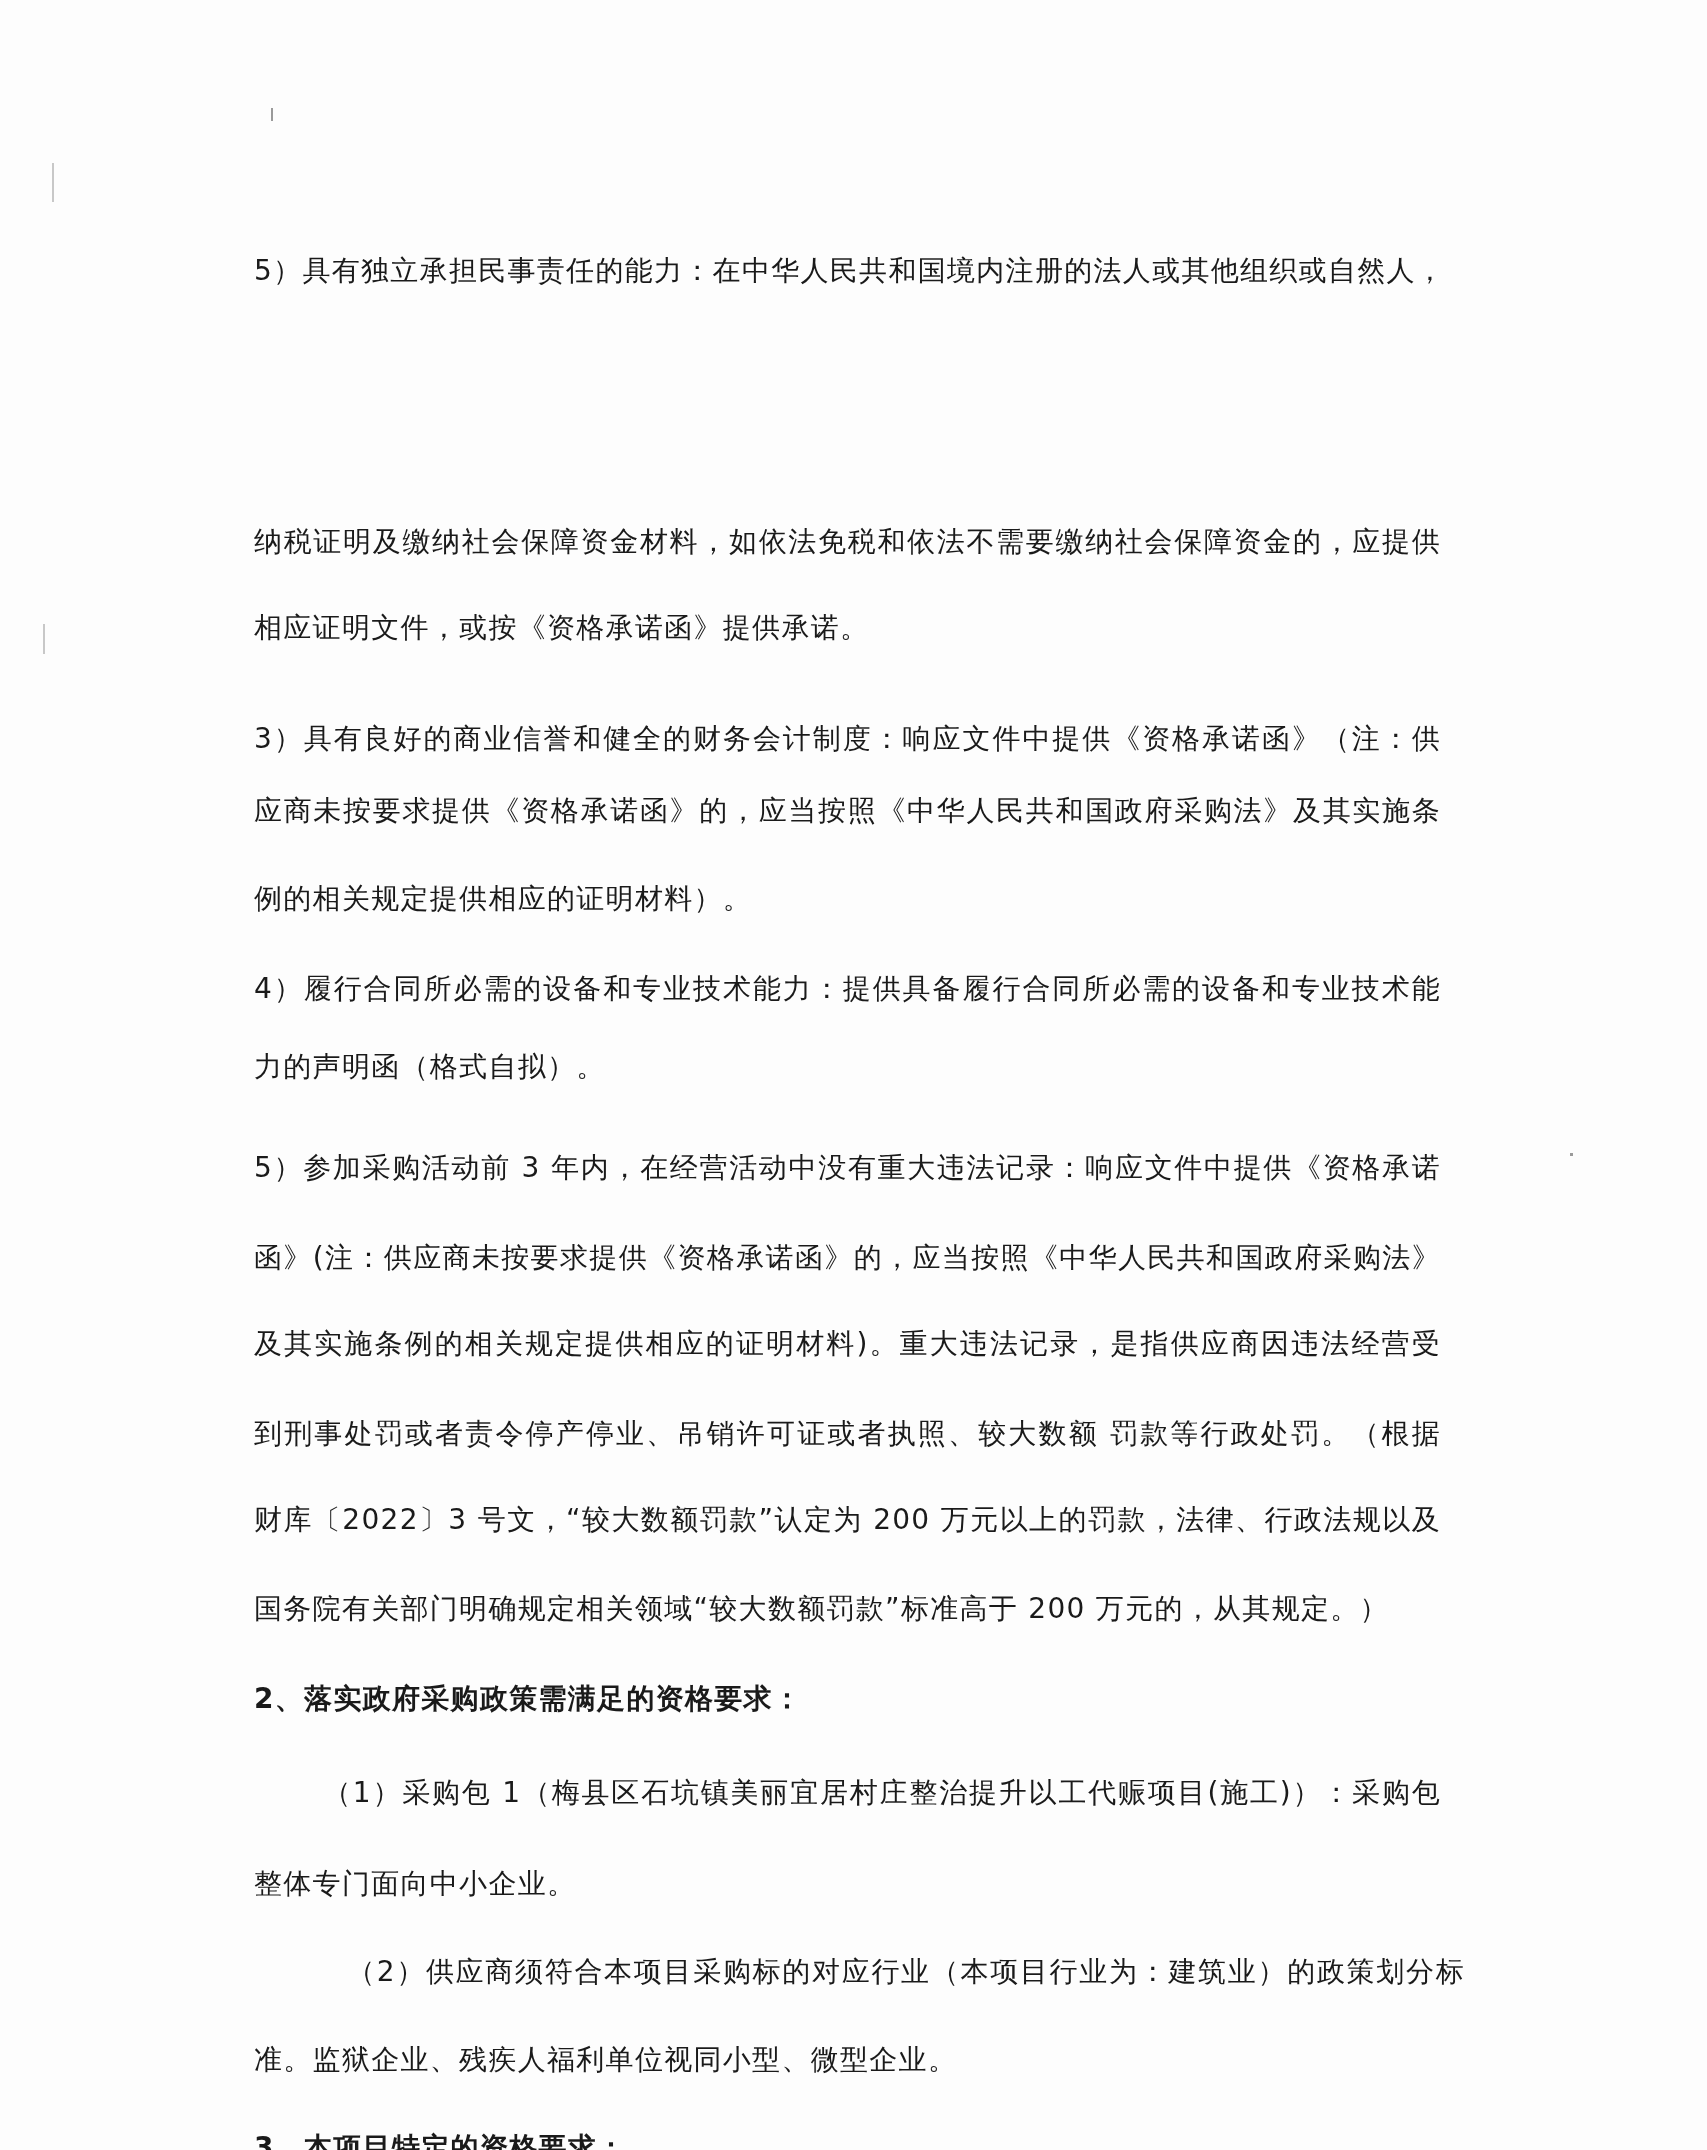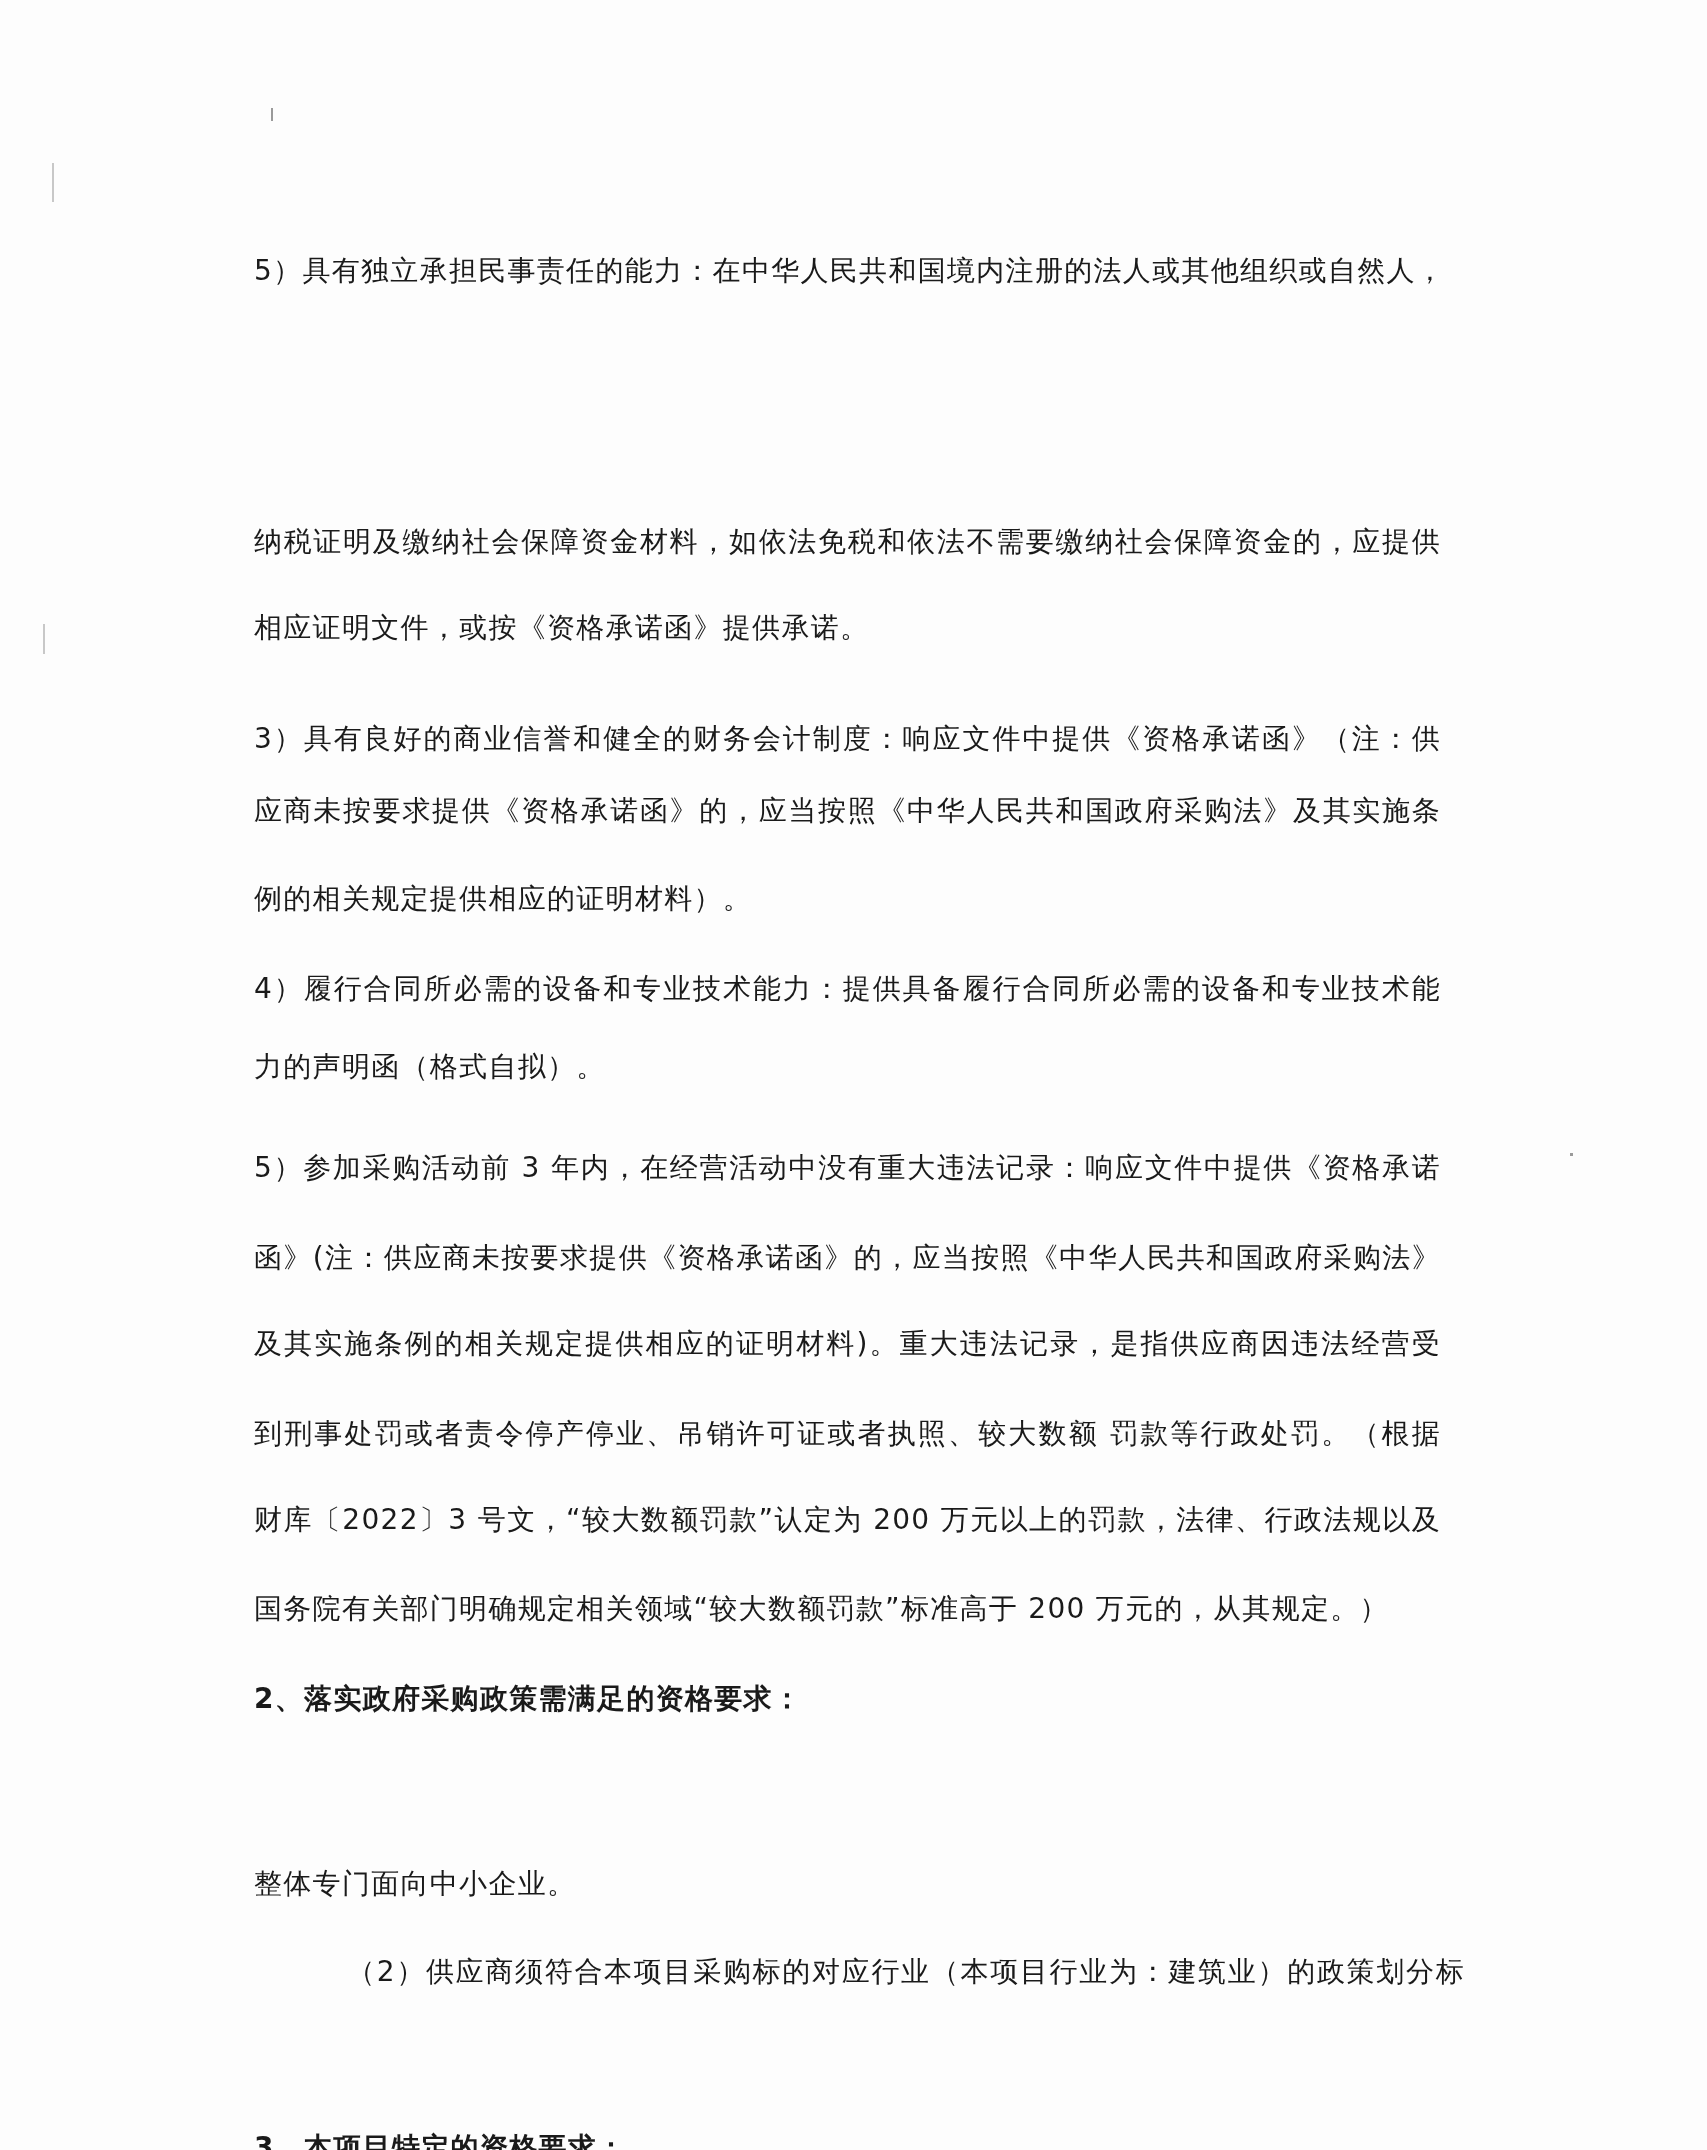--- a/index.html
+++ b/index.html
@@ -39,19 +39,21 @@
 
   <div class="line" style="top:1151px;">5）参加采购活动前 3 年内，在经营活动中没有重大违法记录：响应文件中提供《资格承诺</div>
   <div class="line" style="top:1241px;">函》(注：供应商未按要求提供《资格承诺函》的，应当按照《中华人民共和国政府采购法》</div>
   <div class="line" style="top:1327px;">及其实施条例的相关规定提供相应的证明材料)。重大违法记录，是指供应商因违法经营受</div>
   <div class="line" style="top:1417px;">到刑事处罚或者责令停产停业、吊销许可证或者执照、较大数额 罚款等行政处罚。（根据</div>
   <div class="line" style="top:1503px;">财库〔2022〕3 号文，“较大数额罚款”认定为 200 万元以上的罚款，法律、行政法规以及</div>
   <div class="line last" style="top:1592px;">国务院有关部门明确规定相关领域“较大数额罚款”标准高于 200 万元的，从其规定。）</div>
 
   <div class="line last bold" style="top:1682px;">2、落实政府采购政策需满足的资格要求：</div>
 
+  <div class="line indent" style="top:1776px;">（1）采购包 1（梅县区石坑镇美丽宜居村庄整治提升以工代赈项目(施工)）：采购包</div>
   <div class="line last" style="top:1867px;">整体专门面向中小企业。</div>
 
   <div class="line indent" style="top:1955px;margin-left:24px;">（2）供应商须符合本项目采购标的对应行业（本项目行业为：建筑业）的政策划分标</div>
+  <div class="line last" style="top:2043px;">准。监狱企业、残疾人福利单位视同小型、微型企业。</div>
 
   <div class="line last bold" style="top:2131px;">3、本项目特定的资格要求：</div>
 </div>
 
 
 </body></html>

